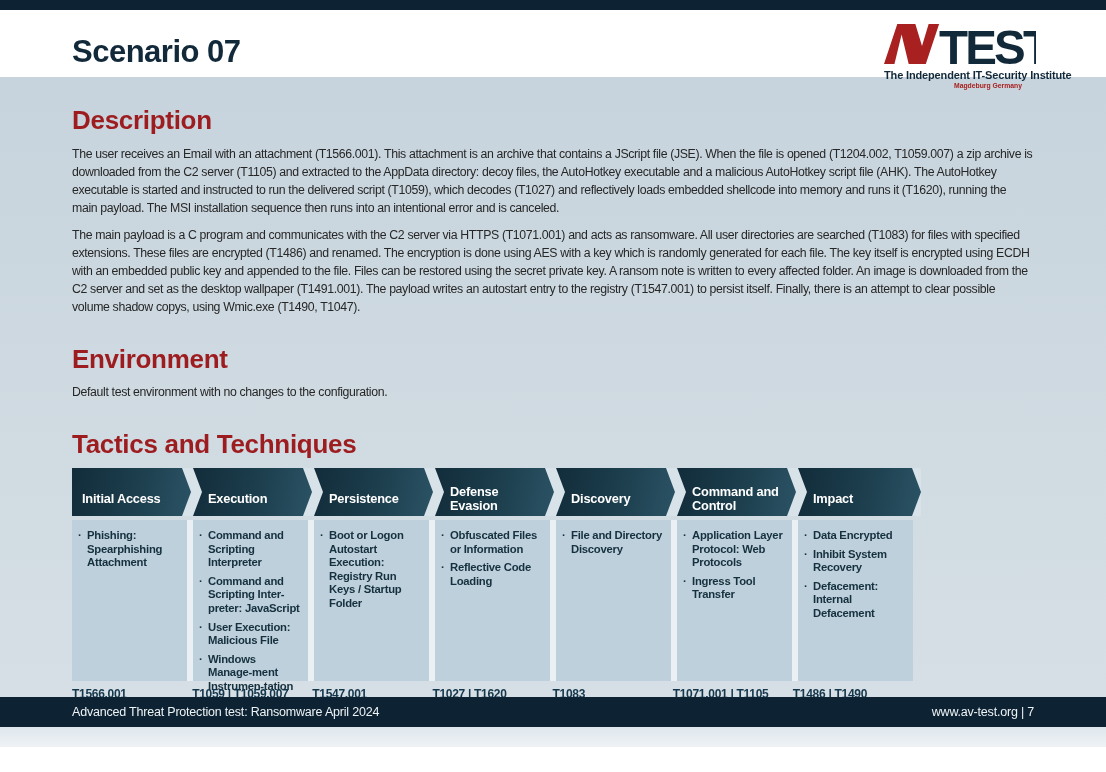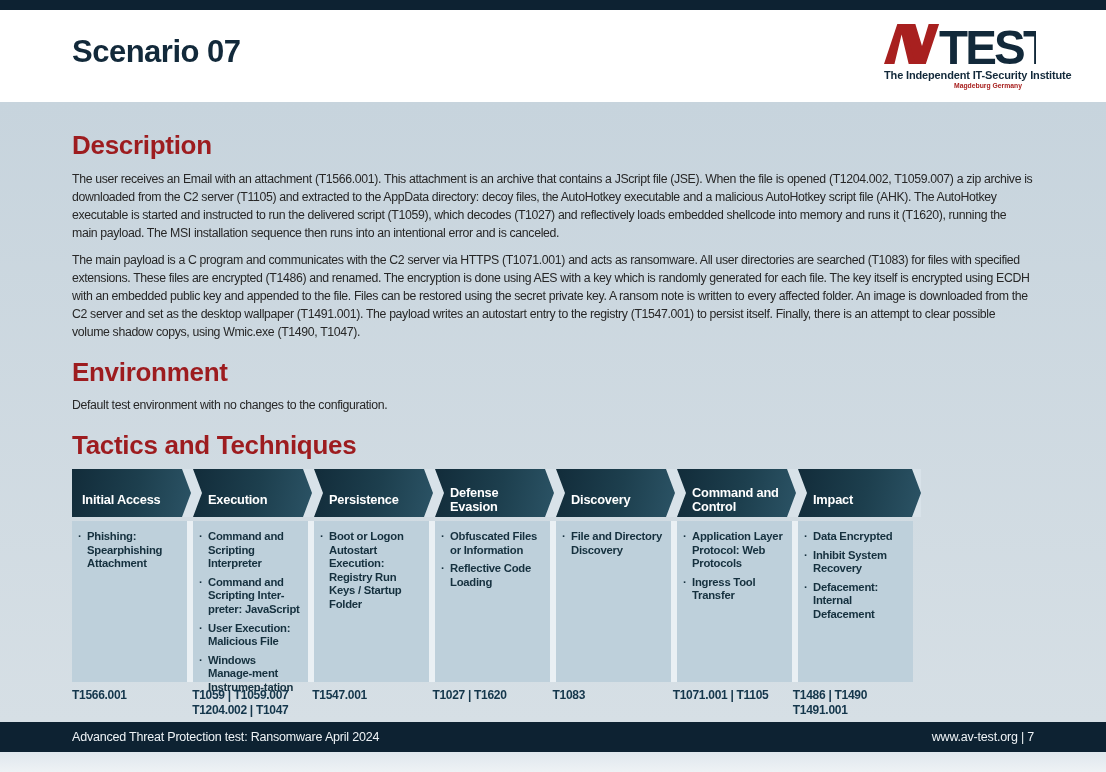--- a/index.html
+++ b/index.html
@@ -2,34 +2,34 @@
 <html><head>
 <meta charset="utf-8">
 <style>
   * { margin:0; padding:0; box-sizing:border-box; }
   html,body { width:1106px; height:772px; }
   body { font-family:"Liberation Sans", sans-serif; background:#fff; overflow:hidden; }
   .page { width:1106px; height:772px; position:relative; }
 
   .topbar { height:10px; background:#0d2232; }
 
-  header { height:92px; background:#ffffff; position:relative; }
+  header { height:67px; background:#ffffff; position:relative; }
   h1 { position:absolute; left:72px; top:24px; font-size:31px; font-weight:700;
        letter-spacing:-0.5px; color:#12293a; }
   .logo { position:absolute; right:70px; top:12px; width:152px; text-align:left; }
   .logo svg { display:block; }
   .logo-tagline { font-size:11px; font-weight:700; color:#12293a; letter-spacing:-0.15px;
                   white-space:nowrap; margin-top:1px;text-align:center; }
   .logo-location { font-size:6.8px; font-weight:700; color:#a8201f; text-align:right;
                    padding-right:14px; margin-top:1px; }
 
   .content { height:620px; padding:0 72px; background:linear-gradient(#c7d4dd,#d6dfe5); overflow:hidden; }
   h2 { font-size:26px; font-weight:700; color:#9d1c1f; letter-spacing:-0.3px; }
   .h-desc { padding-top:28px; margin-bottom:9px; }
-  .h-env, .h-tact { margin-top:16px; margin-bottom:8px; }
+  .h-env, .h-tact { margin-top:28px; margin-bottom:8px; }
   .body-text { font-size:12.3px; line-height:18px; font-weight:400; color:#272727;
                letter-spacing:-0.35px; margin-bottom:9px; }
 
   .tactics { margin-top:4px; }
   .hdr-row { display:flex; width:849px; height:48px; background:#d8e2e9; }
   .hdr { width:119px; margin-right:2px; display:flex; align-items:center;
          padding:18px 6px 4px 15px; color:#fff; font-size:12.8px; font-weight:700;
          line-height:14.5px; letter-spacing:-0.2px;
          background:linear-gradient(100deg,#122c3a 0%,#1d3f4e 55%,#2b5365 100%);
          clip-path:polygon(0 0, calc(100% - 9px) 0, 100% 50%, calc(100% - 9px) 100%, 0 100%, 9px 50%); }

